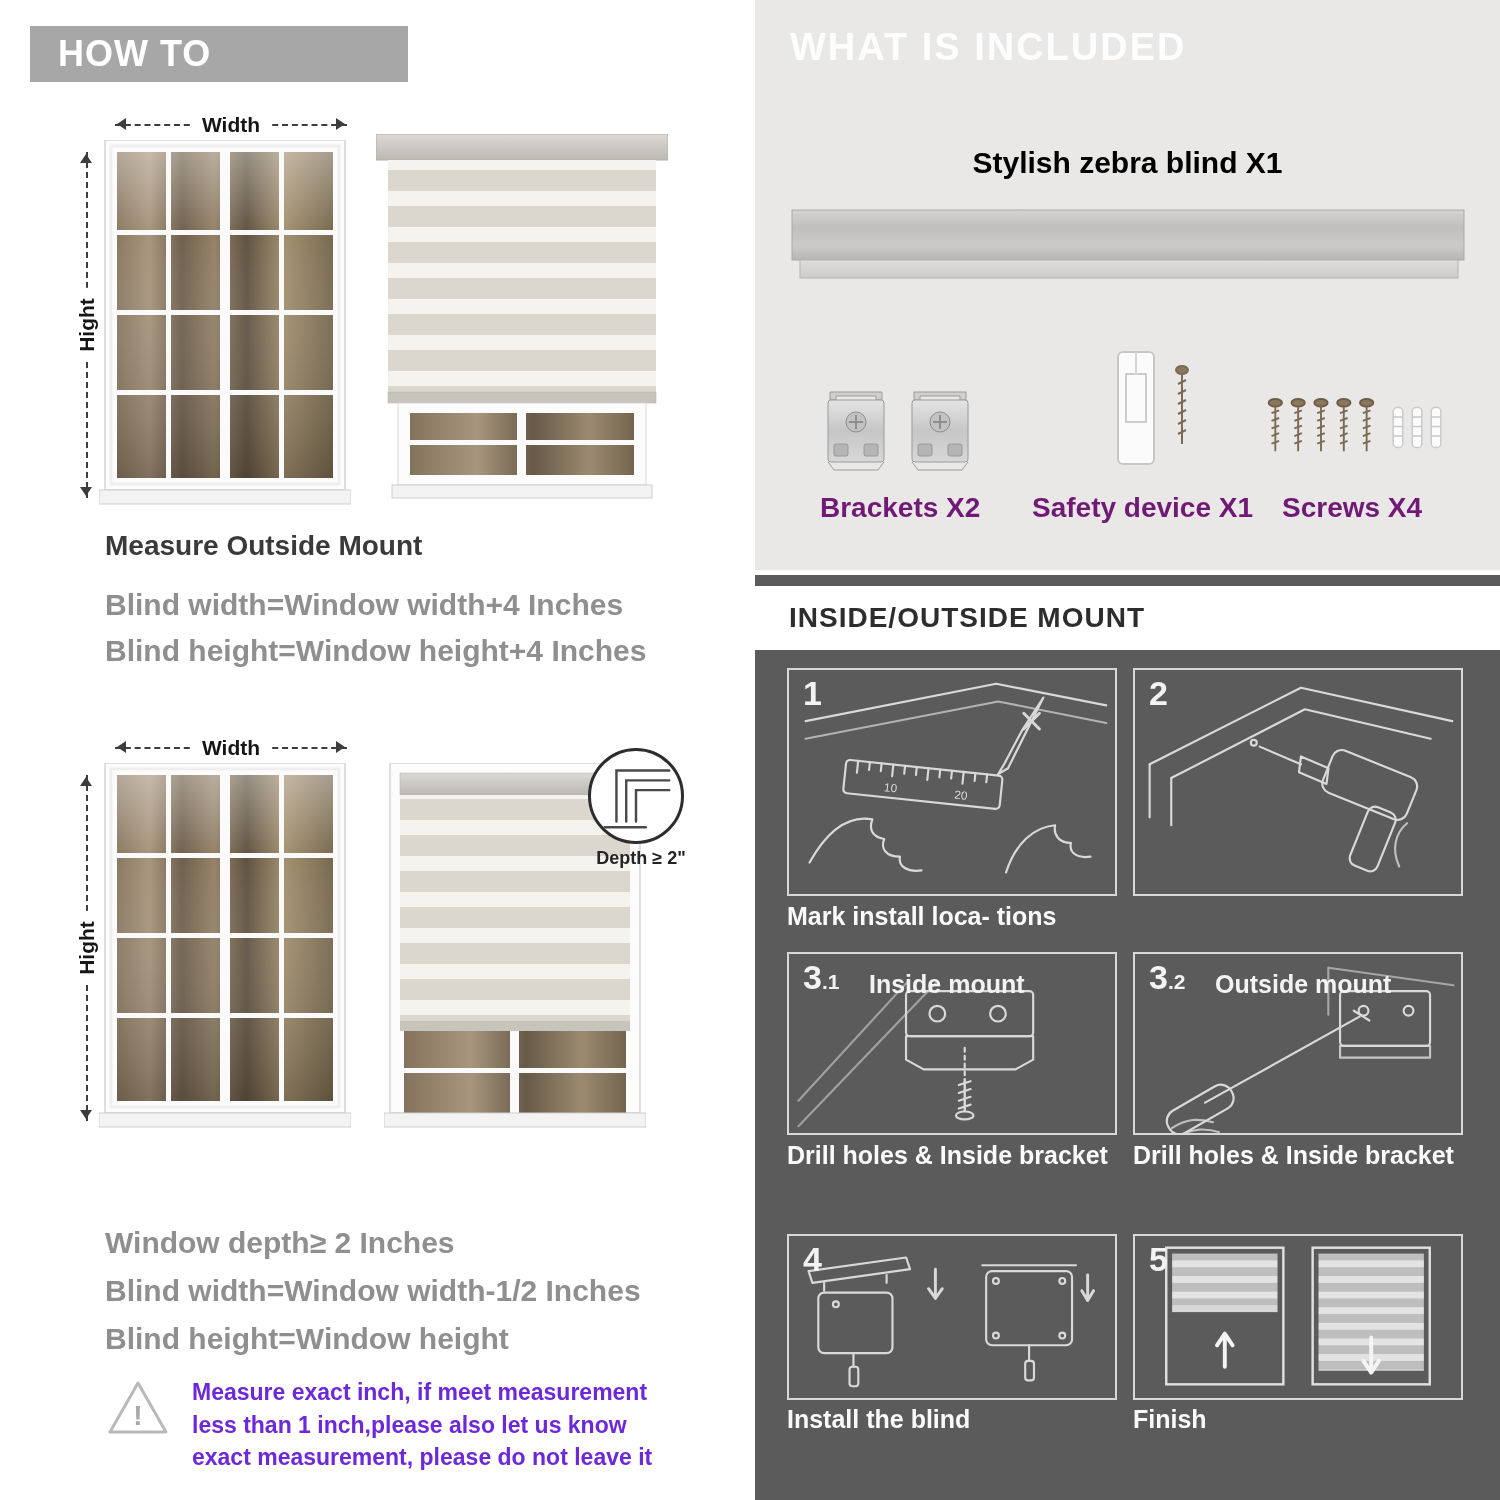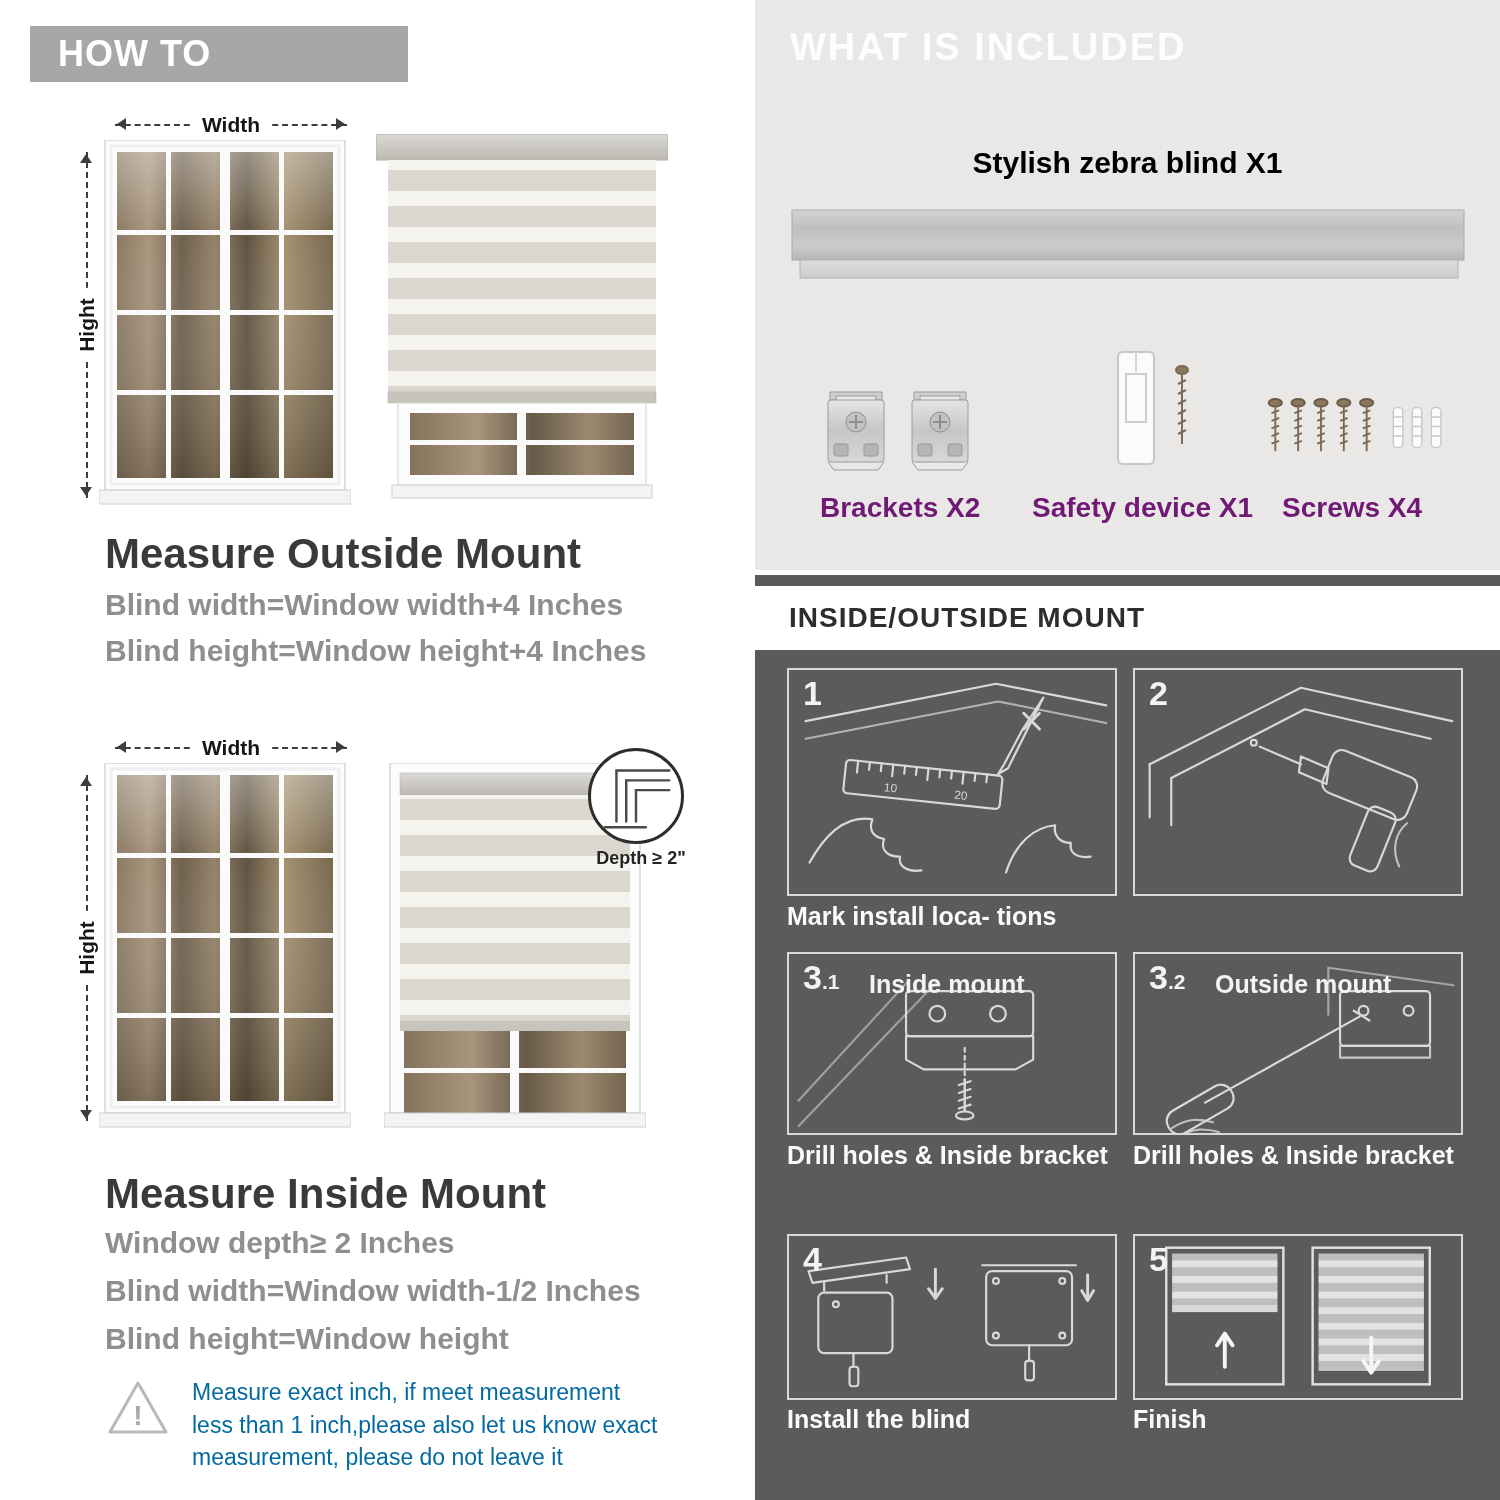--- a/index.html
+++ b/index.html
@@ -12,26 +12,26 @@
   .harrow{position:absolute;border-top:2px dashed #3d3d3d;}
   .harrow .ah-l{position:absolute;left:0;top:-8px;width:0;height:0;border:6px solid transparent;border-right:9px solid #3d3d3d;transform:translateX(-4px);}
   .harrow .ah-r{position:absolute;right:0;top:-8px;width:0;height:0;border:6px solid transparent;border-left:9px solid #3d3d3d;transform:translateX(4px);}
   .harrow .alabel{position:absolute;left:50%;top:-1px;transform:translate(-50%,-50%);background:#fff;padding:0 10px;
     font-size:21px;font-weight:bold;color:#161616;white-space:nowrap;}
   .varrow{position:absolute;border-left:2px dashed #3d3d3d;}
   .varrow .av-t{position:absolute;top:0;left:-8px;width:0;height:0;border:6px solid transparent;border-bottom:9px solid #3d3d3d;transform:translateY(-4px);}
   .varrow .av-b{position:absolute;bottom:0;left:-8px;width:0;height:0;border:6px solid transparent;border-top:9px solid #3d3d3d;transform:translateY(4px);}
   .varrow .vlabel{position:absolute;top:50%;left:-1px;transform:translate(-50%,-50%) rotate(-90deg);background:#fff;padding:0 10px;
     font-size:21px;font-weight:bold;color:#161616;white-space:nowrap;}
-  .sec-title{position:absolute;margin:0;font-size:42px;font-weight:bold;color:#3a3a3a;white-space:nowrap;}
+  .sec-title{position:absolute;margin:0;font-size:28px;font-weight:bold;color:#3a3a3a;white-space:nowrap;}
   .gray-line{position:absolute;margin:0;font-size:30px;font-weight:bold;color:#8f8f8f;white-space:nowrap;}
   .depth-circle{position:absolute;left:588px;top:748px;width:96px;height:96px;border:3px solid #2d2d2d;border-radius:50%;
     background:#fff;box-sizing:border-box;overflow:hidden;}
   .depth-label{position:absolute;left:574px;top:848px;width:134px;margin:0;text-align:center;font-size:18px;font-weight:bold;color:#242424;}
-  .warn-text{position:absolute;left:192px;top:1376px;width:470px;margin:0;font-size:23px;font-weight:normal;color:#0369a1;line-height:1.42;}
+  .warn-text{position:absolute;left:192px;top:1376px;width:470px;margin:0;font-size:23px;font-weight:bold;color:#6d28d9;line-height:1.42;}
 
   
   .panel-light{position:absolute;left:755px;top:0;width:745px;height:570px;background:#e9e8e7;}
   .included-header{position:absolute;left:790px;top:26px;margin:0;font-size:38px;font-weight:bold;color:#fdfdfd;letter-spacing:2px;white-space:nowrap;}
   .blind-label{position:absolute;left:755px;top:146px;width:745px;margin:0;text-align:center;font-size:30px;font-weight:bold;color:#000000;}
   .item-label{position:absolute;margin:4px;font-size:28px;font-weight:bold;color:#701a75;white-space:nowrap;}
 
   
   .panel-dark{position:absolute;left:755px;top:575px;width:745px;height:925px;background:#5b5b5b;}
   .mount-band{position:absolute;left:755px;top:586px;width:745px;height:64px;background:#ffffff;}
@@ -209,21 +209,20 @@
       <g stroke="#4a4a4a" stroke-width="2.5" fill="none" stroke-linecap="round">
         <path d="M26,72 L26,20 L80,20"></path>
         <path d="M36,72 L36,30 L80,30"></path>
         <path d="M46,72 L46,40 L80,40"></path>
         <path d="M14,78 L56,78"></path>
       </g>
     </svg>
   </div>
   <p class="depth-label">Depth ≥ 2"</p>
 
-  <h2 class="sec-title" style="left:105px;top:1170px;">Measure Inside Mount</h2>
   <p class="gray-line" style="left:105px;top:1226px;">Window depth≥ 2 Inches</p>
   <p class="gray-line" style="left:105px;top:1274px;">Blind width=Window width-1/2 Inches</p>
   <p class="gray-line" style="left:105px;top:1322px;">Blind height=Window height</p>
 
   <div style="position:absolute;left:106px;top:1378px;">
     <svg viewBox="0 0 64 60" width="64" height="60">
       <path d="M32,5 L60,54 L4,54 Z" fill="none" stroke="#b9b9b9" stroke-width="3" stroke-linejoin="round"></path>
       <text x="32" y="47" text-anchor="middle" font-size="28" font-weight="bold" fill="#a9a9a9" font-family="sans-serif">!</text>
     </svg>
   </div>

